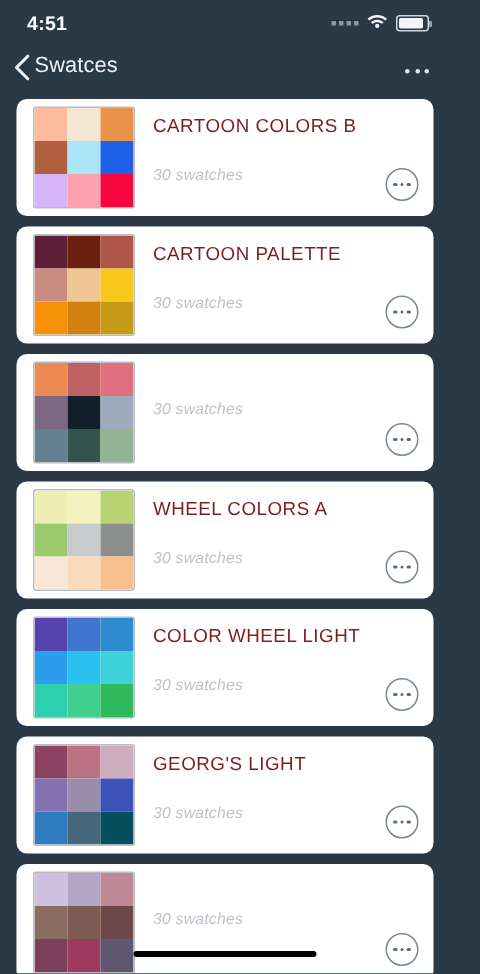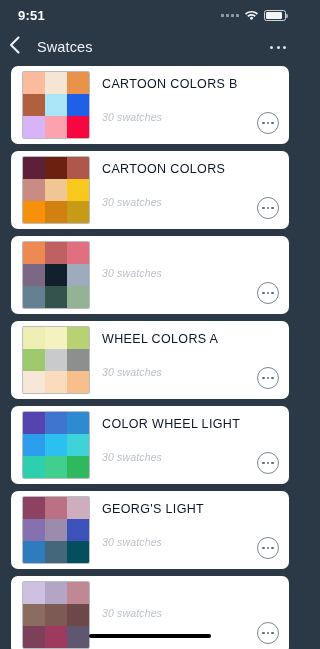--- a/index.html
+++ b/index.html
@@ -54,21 +54,21 @@
   }
 
   
   .navbar {
     height:34px; flex:0 0 34px;
     display:flex; align-items:center;
     padding:0 12px 0 8px;
     color:#e8edf2;
   }
   .nav-back {
-    display:flex; align-items:center; gap:16px;
+    display:flex; gap:2px;
     cursor:pointer;
   }
   .chev { display:block; }
   .nav-back-label {
     font-size:14.5px; color:#eef2f6; letter-spacing:.1px;
   }
   .nav-title {
     font-size:14.5px; color:#f2f6fa;
     margin-left:16px;
     letter-spacing:.1px;
@@ -116,21 +116,21 @@
     flex:1 1 auto;
     height:68px;
     margin-left:12px;
     display:flex; flex-direction:column;
     justify-content:flex-start;
     padding-top:6px;
     min-width:0;
   }
   .card-title {
     font-size:12.5px;
-    color:#0f172a;
+    color:#7f1d1d;
     letter-spacing:.35px;
     white-space:nowrap; overflow:hidden; text-overflow:ellipsis;
   }
   .card-sub {
     font-size:10.5px;
     color:#bcc2c8;
     margin-top:20px;
     letter-spacing:.15px;
     font-style:italic;
   }
@@ -160,21 +160,21 @@
     border-radius:3px;
     z-index:20;
   }
 </style>
 </head>
 <body>
 
 <div id="app">
 
   <div class="statusbar">
-    <div class="status-time">9:51</div>
+    <div class="status-time">4:51</div>
     <div class="status-right">
       <span class="signal-dots">
         <i></i>
           <i></i>
           <i></i>
           <i></i>
       </span>
       <span class="wifi-icon">
         <svg width="15" height="11" viewBox="0 0 15 11">
           <path d="M7.5 2.0c2.6 0 4.9 1.0 6.5 2.5l-1.2 1.2C11.4 4.4 9.6 3.6 7.5 3.6S3.6 4.4 2.2 5.7L1 4.5C2.6 3.0 4.9 2.0 7.5 2.0z" fill="#f0f4f8"></path>
@@ -233,21 +233,21 @@
           <span title="#6b2010" style="background: rgb(107, 32, 16);"></span>
           <span title="#b0574b" style="background: rgb(176, 87, 75);"></span>
           <span title="#ca8b82" style="background: rgb(202, 139, 130);"></span>
           <span title="#efc694" style="background: rgb(239, 198, 148);"></span>
           <span title="#f9c81c" style="background: rgb(249, 200, 28);"></span>
           <span title="#f79109" style="background: rgb(247, 145, 9);"></span>
           <span title="#d2800f" style="background: rgb(210, 128, 15);"></span>
           <span title="#c79b17" style="background: rgb(199, 155, 23);"></span>
         </div>
         <div class="card-body">
-          <div class="card-title">CARTOON COLORS</div>
+          <div class="card-title">CARTOON PALETTE</div>
           <div class="card-sub">30 swatches</div>
         </div>
         <div class="card-menu">
           <i></i>
           <i></i>
           <i></i>
         </div>
       </div>
       <div class="card">
         <div class="swatch-grid">

